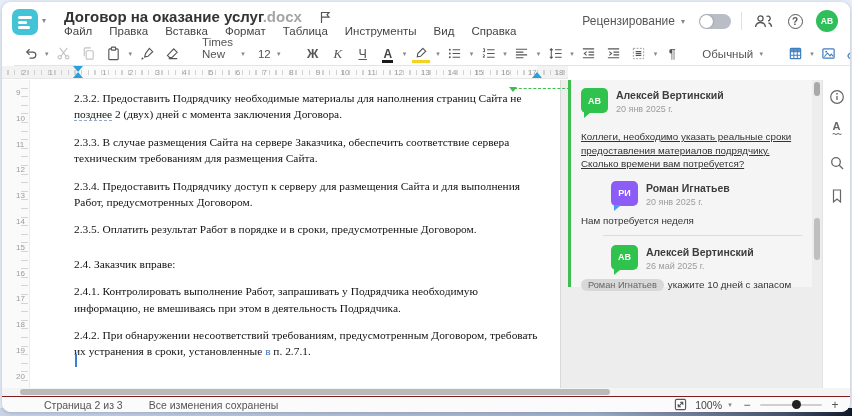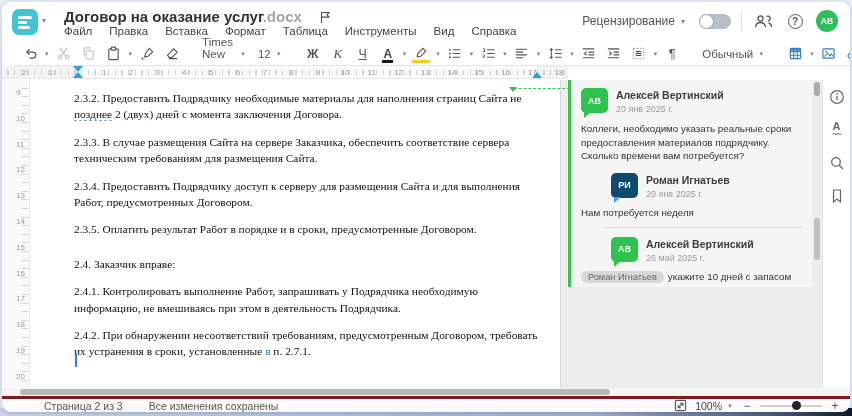--- a/index.html
+++ b/index.html
@@ -129,25 +129,25 @@
   .cmt-head.reply{ margin-left:30px; }
   .bubble-avatar{
     width:27px; height:25px; border-radius:5px; position:relative; flex:0 0 auto;
     color:#fff; font-size:9px; font-weight:bold; display:flex; align-items:center; justify-content:center;
   }
   .bubble-avatar::after{
     content:""; position:absolute; left:3px; bottom:-5px;
     border-left:0 solid transparent; border-right:7px solid transparent; border-top:6px solid currentColor;
   }
   .bubble-green{ background:#2fc24c; color:#2fc24c; }
-  .bubble-blue{ background:#0c4a6e; color:#459bf7; }
+  .bubble-blue{ background:#8b5cf6; color:#459bf7; }
   .bubble-avatar span{ color:#fff; }
   .cmt-name{ font-size:10.5px; font-weight:bold; color:#3d3d3d; padding-top:1px; }
   .cmt-date{ font-size:9px; color:#9c9c9c; margin-top:3px; }
-  .cmt-text{ font-size:9.8px; color:#333; line-height:13.5px; margin-top:8px; width:222px; }
+  .cmt-text{ font-size:9.8px; color:#333; line-height:13.5px; margin-top:16px; width:222px;text-decoration:underline; }
   .cmt-reply-text{ font-size:9.8px; color:#333; margin-top:8px; }
   .cmt-divider{ border-top:1px solid #dcdcdc; margin:9px 0 9px 22px; }
   .mention-pill{
     display:inline-block; background:#d8d8d8; color:#666; border-radius:8px;
     font-size:9.2px; padding:1px 7px; margin-right:4px;
   }
   .panel-scrollbar{ position:absolute; left:812px; top:0; width:6px; height:100%; }
   .panel-scrollbar .th1{ position:absolute; left:0; top:2px; width:6px; height:14px; background:#a9a9a9; border-radius:3px; }
   .panel-scrollbar .th2{ position:absolute; left:0; top:138px; width:6px; height:42px; background:#bfbfbf; border-radius:3px; }
 
@@ -160,21 +160,21 @@
   .rb-btn{ width:18px; height:18px; display:flex; align-items:center; justify-content:center; color:#666; }
   .rb-btn svg{ width:16px; height:16px; }
   .spellcheck-glyph{ font-size:11px; font-weight:bold; color:#666; line-height:9px; text-align:center; }
   .spellcheck-glyph .sq{ display:block; font-size:9px; letter-spacing:-1px; margin-top:-1px; }
 
   
   .h-scrollbar{ position:absolute; left:0; top:386px; width:100%; height:8px; background:#f4f4f4; }
   .h-scrollbar .thumb{ position:absolute; left:18px; top:1px; width:590px; height:6px; background:#b9b9b9; border-radius:3px; }
   .statusbar{
     position:absolute; left:0; top:394px; width:100%; height:16px;
-    background:#fbfbfb; border-top:3px solid #7f1d1d;
+    background:#fbfbfb; border-top:1px solid #7f1d1d;
     display:flex; align-items:center; font-size:10.5px; color:#555;
   }
   .statusbar .left{ display:flex; gap:26px; margin-left:42px; }
   .statusbar .right{ margin-left:auto; margin-right:10px; display:flex; align-items:center; gap:8px; }
   .fit-icon svg{ width:13px; height:13px; display:block; }
   .zoom-val{ display:flex; align-items:center; gap:4px; color:#444; }
   .zoom-minus,.zoom-plus{ font-size:12px; color:#555; width:10px; text-align:center; }
   .zoom-slider{ position:relative; width:62px; height:2px; background:#cfcfcf; border-radius:1px; }
   .zoom-slider .dot{ position:absolute; left:32px; top:-3.5px; width:9px; height:9px; background:#222; border-radius:50%; }
 </style>

